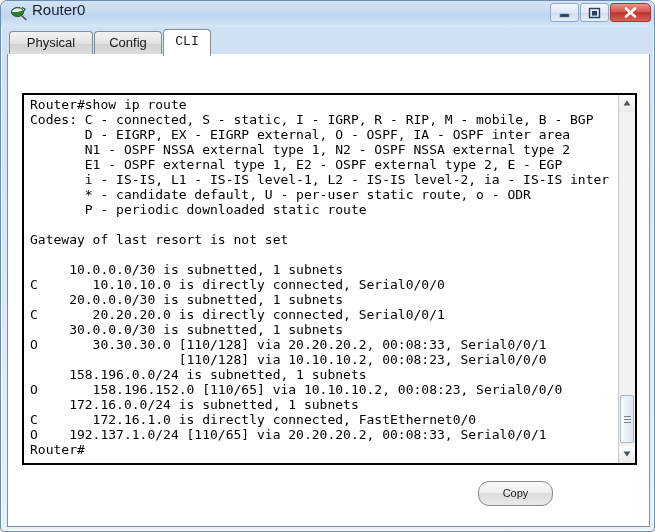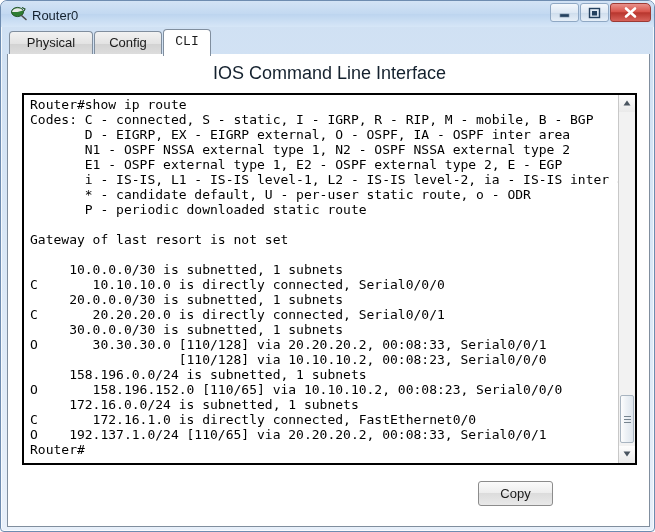--- a/index.html
+++ b/index.html
@@ -37,22 +37,22 @@
     background: linear-gradient(to bottom, #d3e3f5 0%, #c3d9f1 48%, #bdd5ef 52%, #d6e6f7 100%);
     border-radius: 6px 6px 0 0;
   }
   #title-icon {
     position: absolute;
     left: 9px; top: 4px;
     width: 18px; height: 18px;
   }
   #title-text {
     position: absolute;
-    left: 31px; top: 6px;
-    font-size: 13px;
+    left: 31px; top: 0;
+    font-size: 15px;
     color: #14212e;
     line-height: 18px;
     white-space: nowrap;
   }
   .win-btn {
     position: absolute;
     top: 2px;
     width: 29px;
     height: 19px;
     box-sizing: border-box;
@@ -203,23 +203,23 @@
   }
 
   
   .btn {
     position: absolute;
     top: 427px;
     width: 75px;
     height: 25px;
     box-sizing: border-box;
     border: 1px solid #8c8c8c;
-    border-radius: 3px;
+    border-radius: 11px;
     background: linear-gradient(to bottom, #fbfbfb 0%, #ededed 48%, #dcdcdc 50%, #e9e9e9 100%);
-    font-size: 13px;
+    font-size: 11px;
     color: #1a1a1a;
     text-align: center;
     line-height: 23px;
     cursor: default;
   }
   #btn-copy  { left: 470px; }
   #btn-paste { left: 555px; }
 </style>
 </head>
 <body>
@@ -262,21 +262,20 @@
 
   <div id="tabstrip">
     <div id="tabstrip-base"></div>
     <div class="tab" id="tab-physical">Physical</div>
     <div class="tab" id="tab-config">Config</div>
     <div class="tab active" id="tab-cli">CLI</div>
   </div>
 
   <div id="tabpanel">
 
-    <div id="cli-heading">IOS Command Line Interface</div>
 
     <div id="terminal-wrap">
       <pre id="terminal-text">Router#show ip route
 Codes: C - connected, S - static, I - IGRP, R - RIP, M - mobile, B - BGP
        D - EIGRP, EX - EIGRP external, O - OSPF, IA - OSPF inter area
        N1 - OSPF NSSA external type 1, N2 - OSPF NSSA external type 2
        E1 - OSPF external type 1, E2 - OSPF external type 2, E - EGP
        i - IS-IS, L1 - IS-IS level-1, L2 - IS-IS level-2, ia - IS-IS inter area
        * - candidate default, U - per-user static route, o - ODR
        P - periodic downloaded static route

